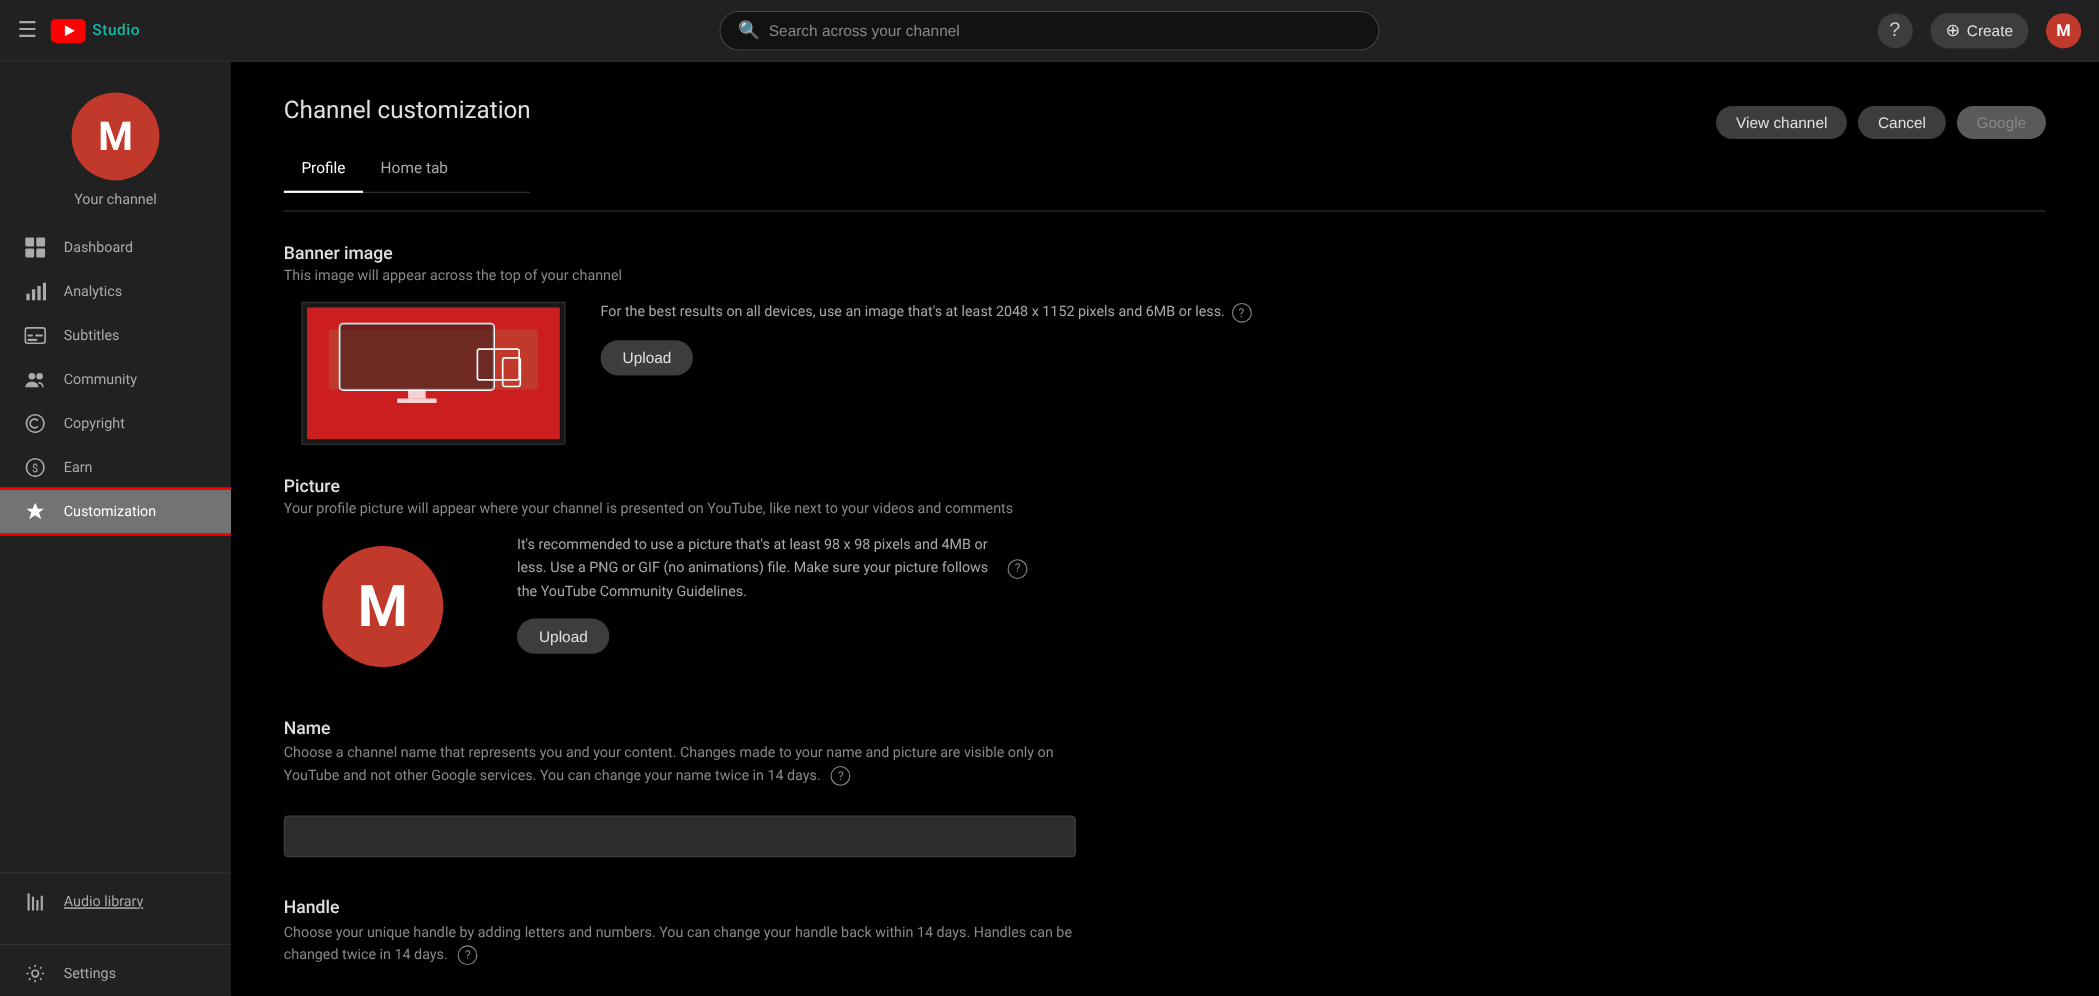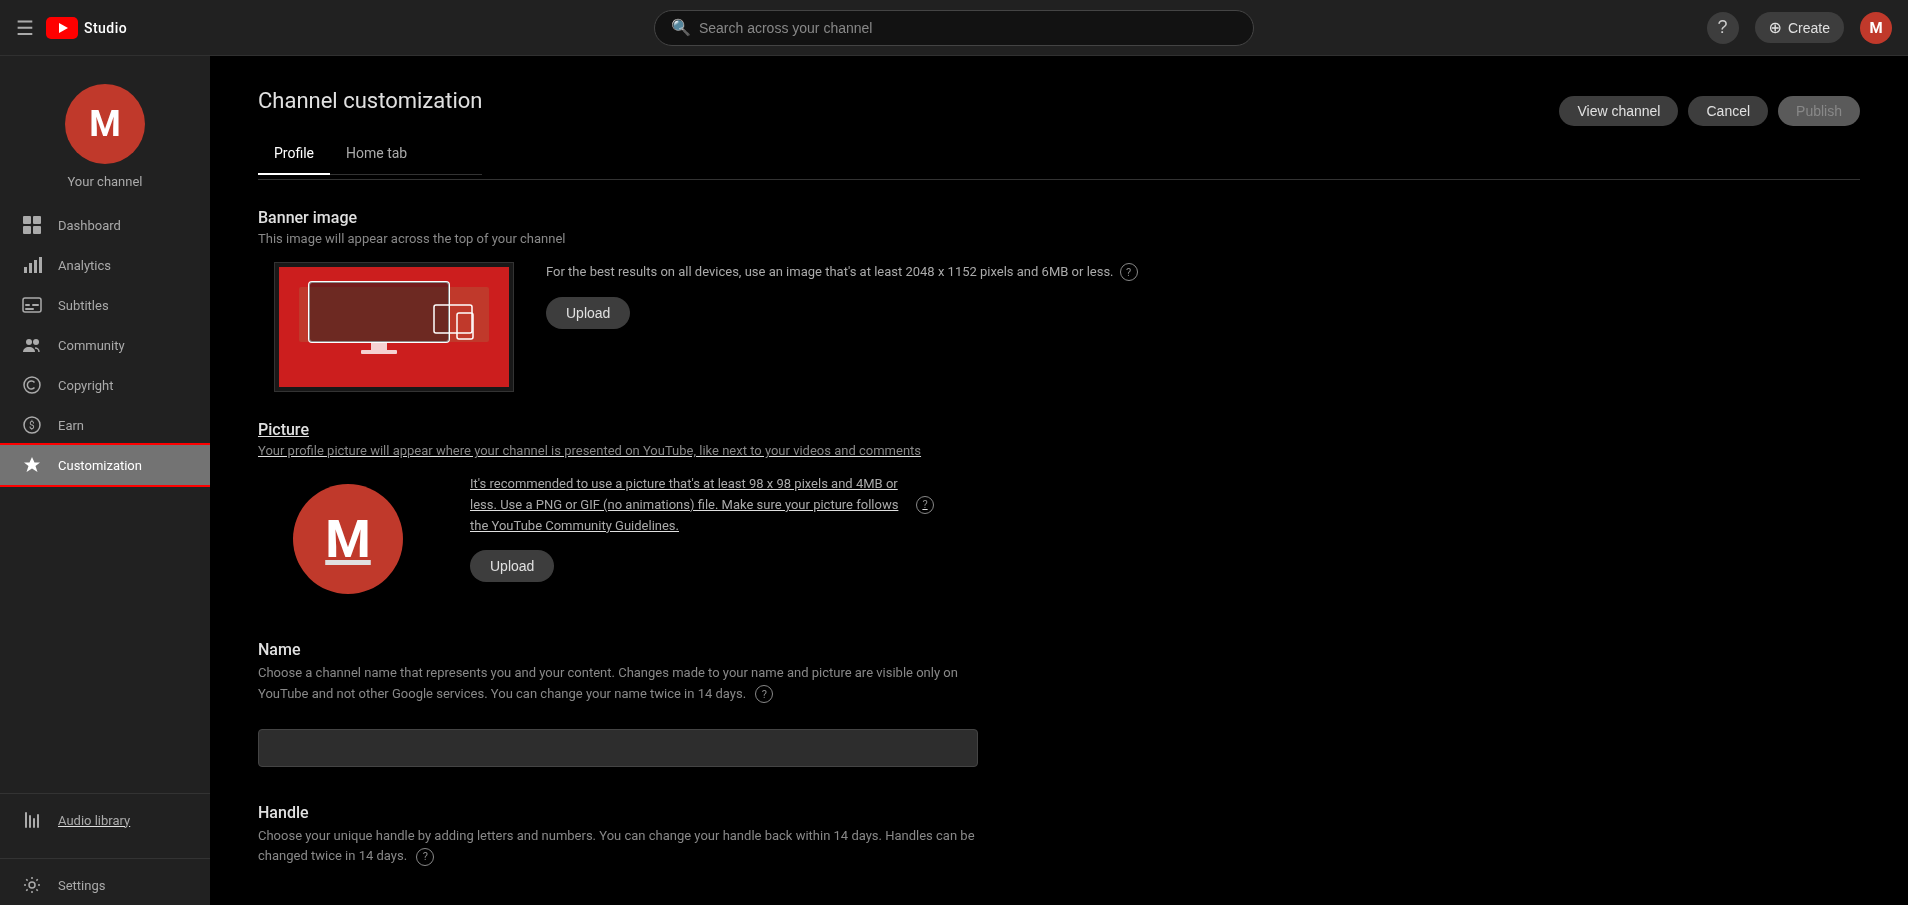--- a/index.html
+++ b/index.html
@@ -42,21 +42,21 @@
       align-items: center;
       gap: 6px;
     }
     .yt-icon {
       width: 32px;
       height: 22px;
     }
     .studio-text {
       font-size: 14px;
       font-weight: 500;
-      color: #ffffff;
+      color: #14b8a6;
       letter-spacing: 0.5px;
       text-align: right;
     }
     .search-bar {
       flex: 1;
       display: flex;
       justify-content: center;
     }
     .search-input-wrap {
       display: flex;
@@ -208,21 +208,21 @@
     .page-title {
       font-size: 22px;
       font-weight: 400;
       color: #e0e0e0;
       margin-bottom: 20px;
     }
     
     .tabs {
       display: flex;
       border-bottom: 1px solid #333;
-      margin-bottom: 4px;
+      margin-bottom: 16px;
     }
     .tab {
       padding: 12px 16px;
       font-size: 14px;
       color: #aaa;
       cursor: pointer;
       border-bottom: 2px solid transparent;
       margin-bottom: -1px;
     }
     .tab.active {
@@ -504,21 +504,21 @@
       <div>
         <h1 class="page-title">Channel customization</h1>
         <div class="tabs">
           <div class="tab active">Profile</div>
           <div class="tab">Home tab</div>
         </div>
       </div>
       <div style="display:flex; gap:10px; align-items:center; margin-top:8px;">
         <button class="btn-view">View channel</button>
         <button class="btn-cancel">Cancel</button>
-        <button class="btn-publish">Publish</button>
+        <button class="btn-publish">Google</button>
       </div>
     </div>
 
     <div style="border-bottom: 1px solid #333; margin-bottom: 28px;"></div>
 
     <div class="section">
       <div class="section-title">Banner image</div>
       <div class="section-desc">This image will appear across the top of your channel</div>
       <div class="banner-area">
         <div class="banner-preview">
@@ -543,21 +543,21 @@
         <div class="banner-info">
           <div class="info-row">
             <span>For the best results on all devices, use an image that's at least 2048 x 1152 pixels and 6MB or less.</span>
             <span class="help-icon">?</span>
           </div>
           <button class="upload-btn">Upload</button>
         </div>
       </div>
     </div>
 
-    <div class="section" style="text-decoration:underline;">
+    <div class="section" style="">
       <div class="section-title">Picture</div>
       <div class="section-desc">Your profile picture will appear where your channel is presented on YouTube, like next to your videos and comments</div>
       <div class="picture-area">
         <div class="picture-preview">
           <div class="profile-avatar">M</div>
         </div>
         <div class="banner-info">
           <div class="info-row">
             <span style="max-width:440px; line-height:1.6;">It's recommended to use a picture that's at least 98 x 98 pixels and 4MB or less. Use a PNG or GIF (no animations) file. Make sure your picture follows the YouTube Community Guidelines.</span>
             <span class="help-icon">?</span>

